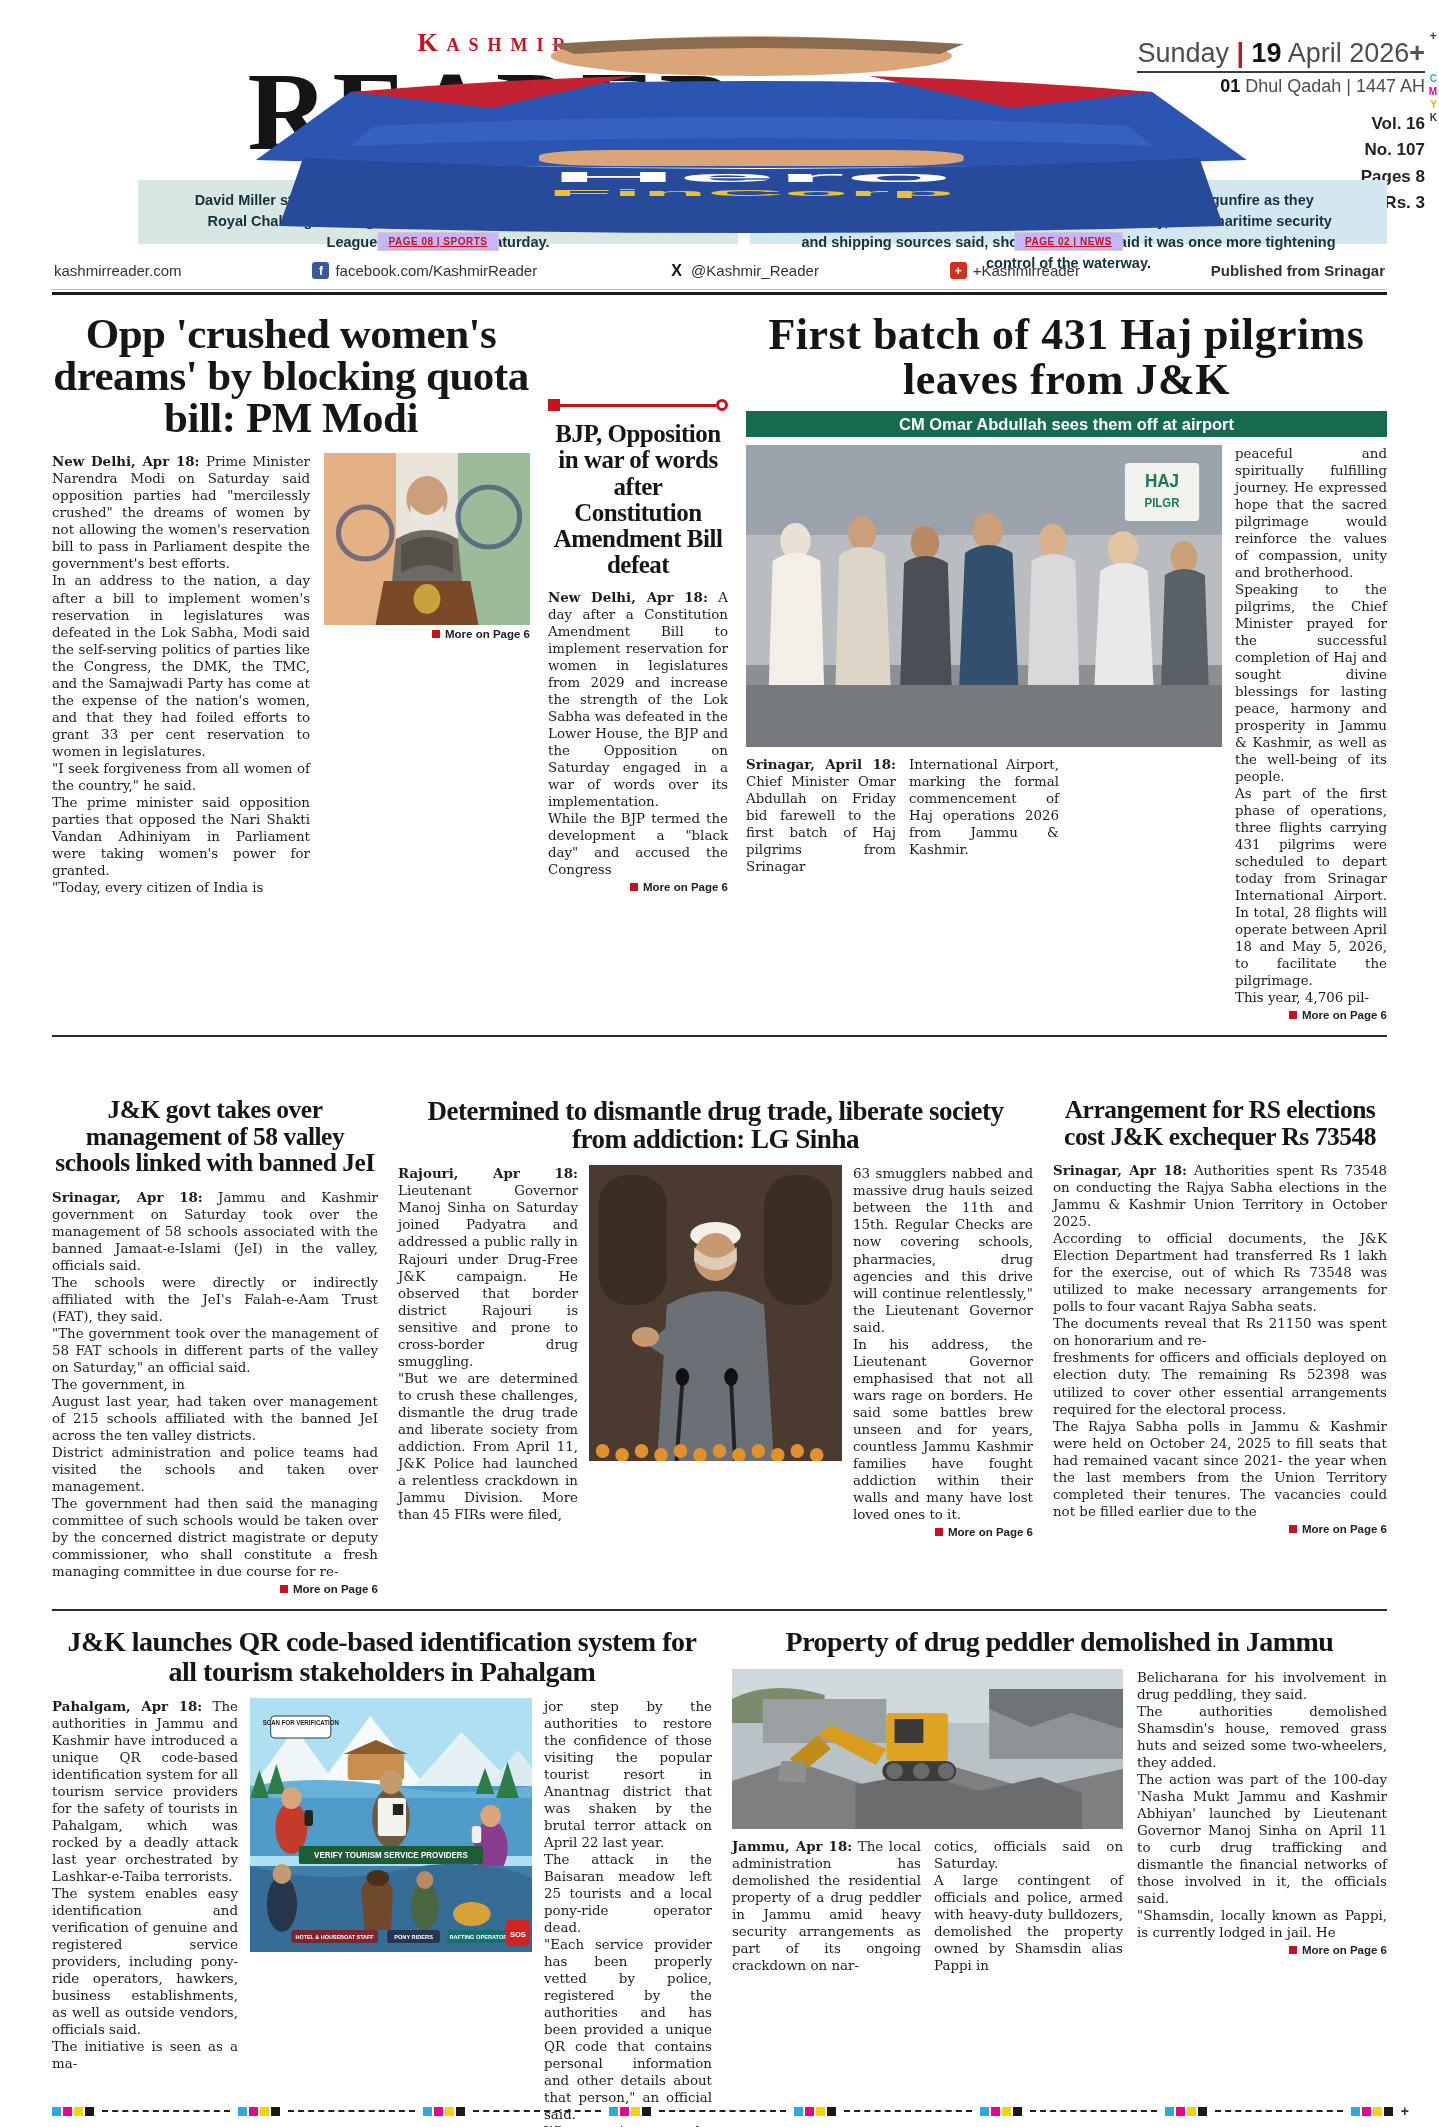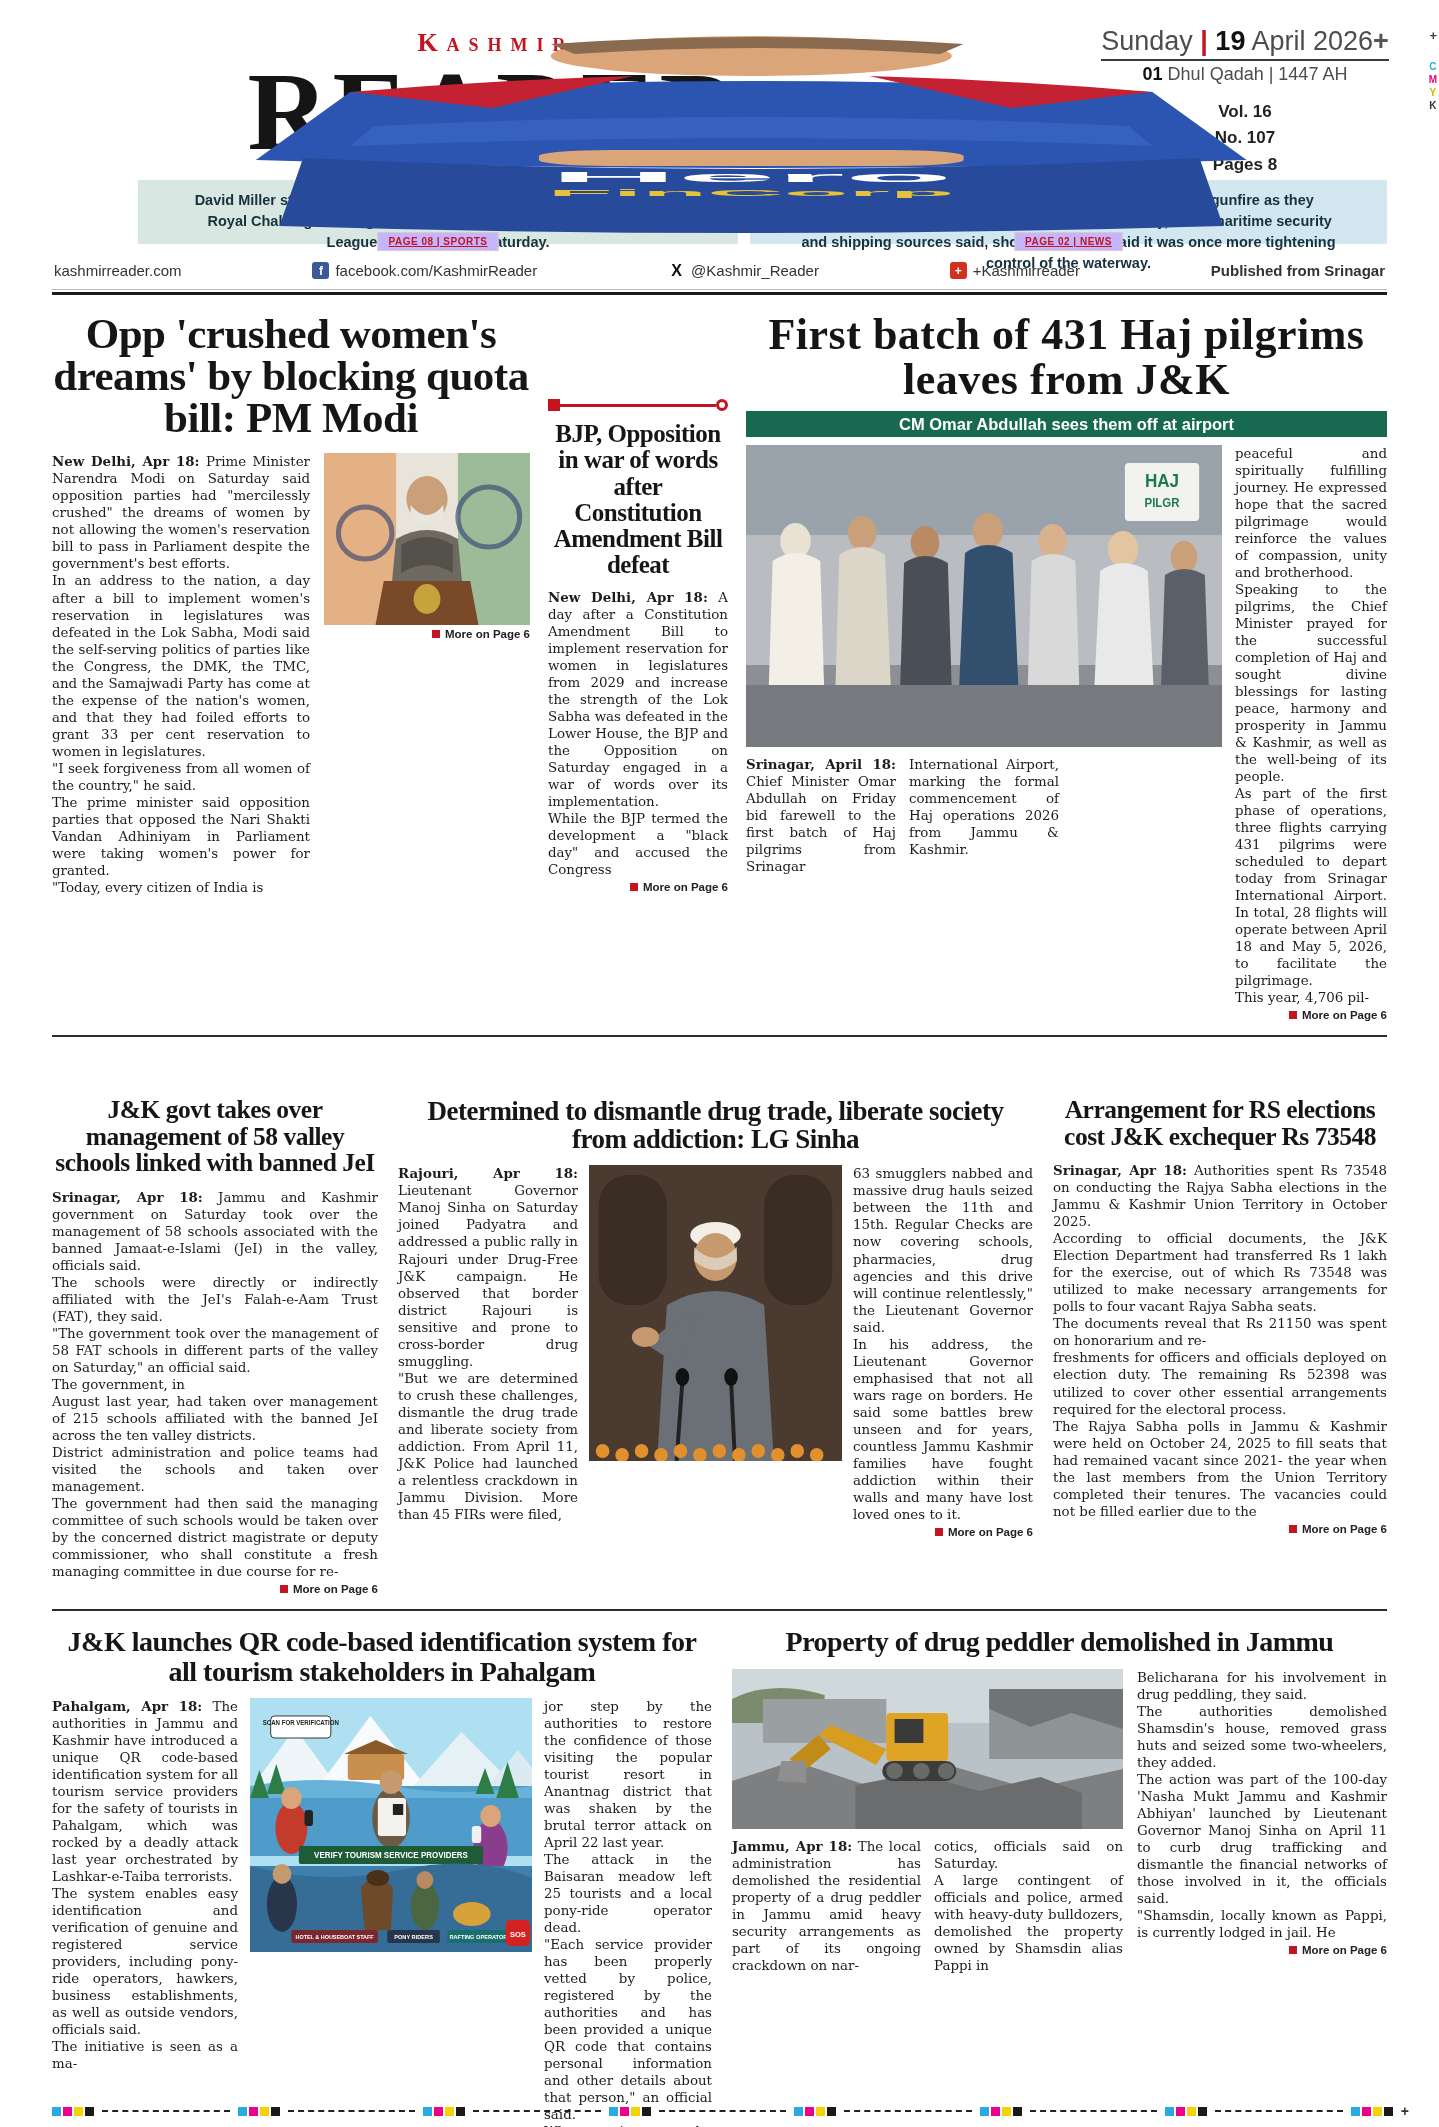--- a/index.html
+++ b/index.html
@@ -7,21 +7,21 @@
   .page { width:1439px; height:2127px; margin:0 auto; background:#ffffff; position:relative;
           font-family:"DejaVu Serif", serif; color:#1c1c1c; overflow:hidden; }
 
   
   .header { position:relative; height:218px; margin-top:26px; }
   .corner-plus { position:absolute; right:2px; top:2px; font:700 13px "Liberation Sans",sans-serif; color:#444; }
   .player { position:absolute; left:20px; top:4px; width:122px; height:210px; z-index:3; }
   .masthead { position:absolute; left:196px; top:2px; width:600px; text-align:center; }
   .masthead .kash { color:#c41420; font:700 26px "Liberation Serif",serif; font-variant:small-caps; letter-spacing:9px; }
   .masthead .reader { font:900 112px/0.95 "Liberation Serif",serif; color:#151515; letter-spacing:4px; }
-  .dateblock { position:absolute; right:14px; top:0; text-align:center; width:360px; font-family:"Liberation Sans",sans-serif; }
+  .dateblock { position:absolute; right:14px; top:12px; text-align:right; width:360px; font-family:"Liberation Sans",sans-serif; }
   .dateline1 { font-size:27px; color:#4d4d4d; border-bottom:2px solid #3a3a3a; display:inline-block; padding-bottom:2px; }
   .dateline1 b { color:#111; }
   .dateline1 .sep { color:#c41420; font-weight:700; }
   .plus-mark { color:#555; font-weight:700; }
   .dateline2 { font-size:18px; color:#4d4d4d; margin-top:3px; }
   .dateline2 b { color:#111; }
   .volblock { margin-top:14px; font:700 17px/1.55 "Liberation Sans",sans-serif; color:#222; }
   .cmyk-col { position:absolute; right:-12px; top:34px; display:flex; flex-direction:column; font:700 10px/1.3 "Liberation Sans",sans-serif; }
   .cmyk-col span:nth-child(1){color:#29abe2;} .cmyk-col span:nth-child(2){color:#ec008c;}
   .cmyk-col span:nth-child(3){color:#d8b400;} .cmyk-col span:nth-child(4){color:#333;}

